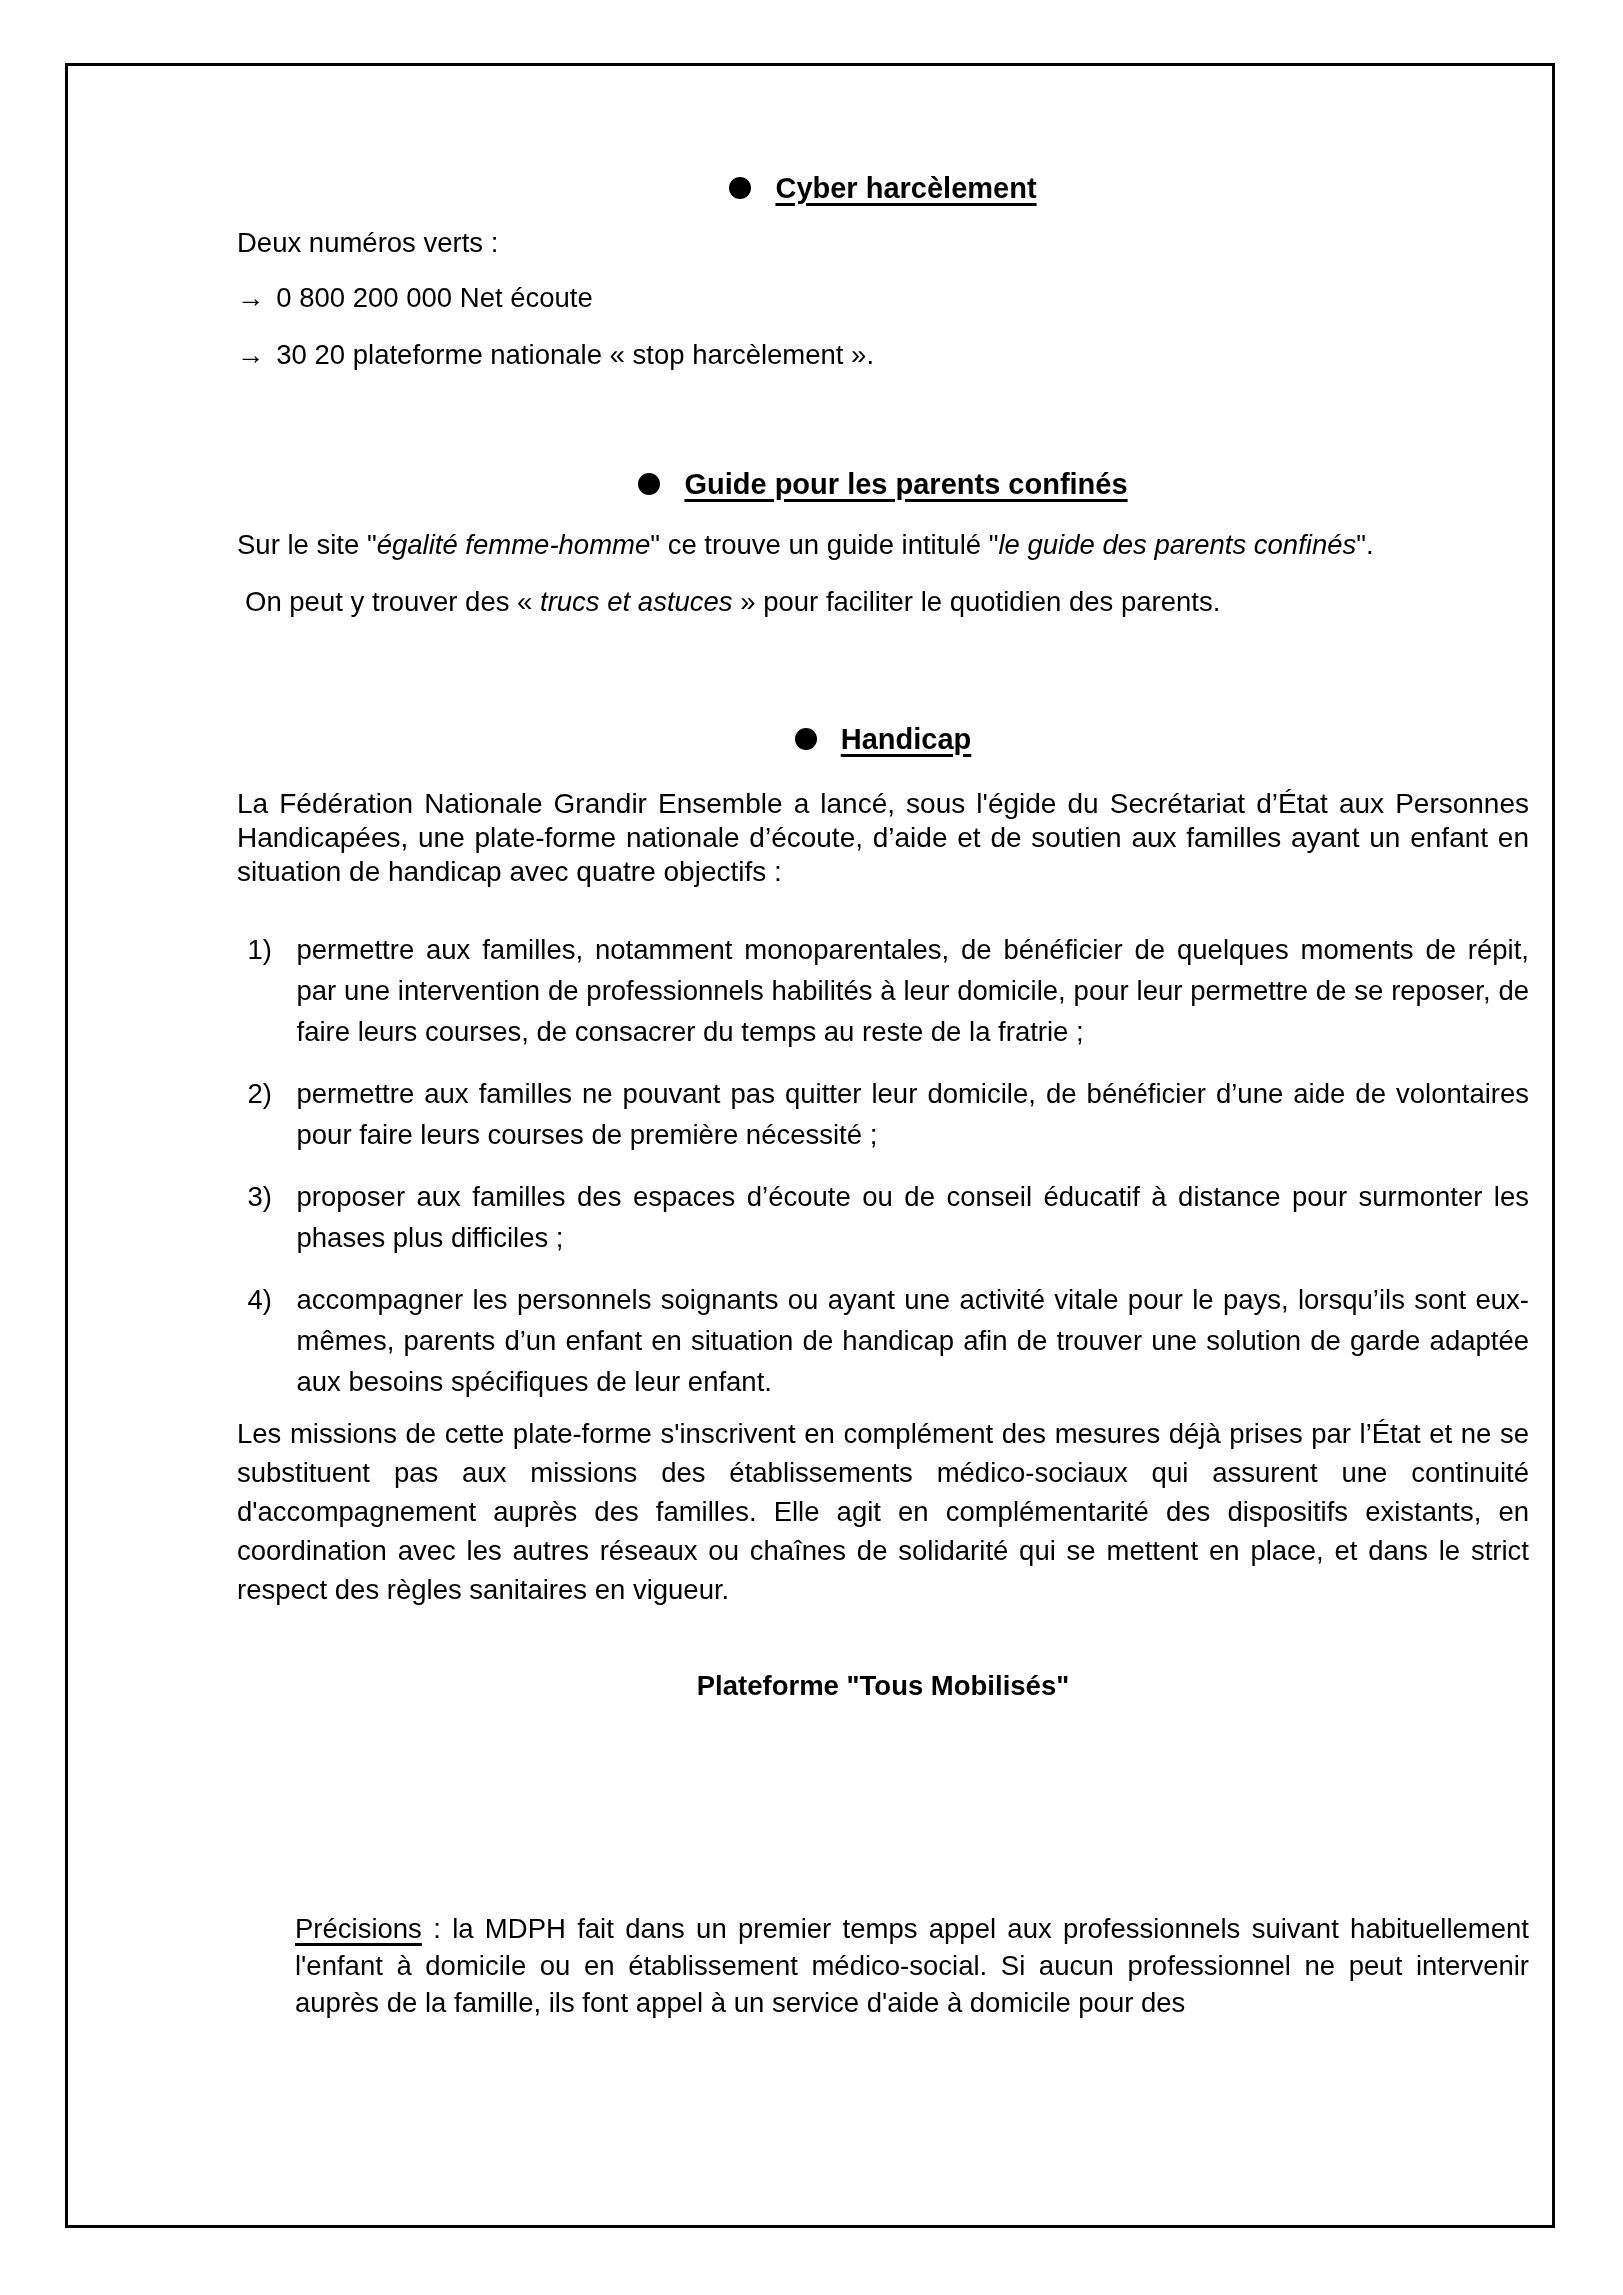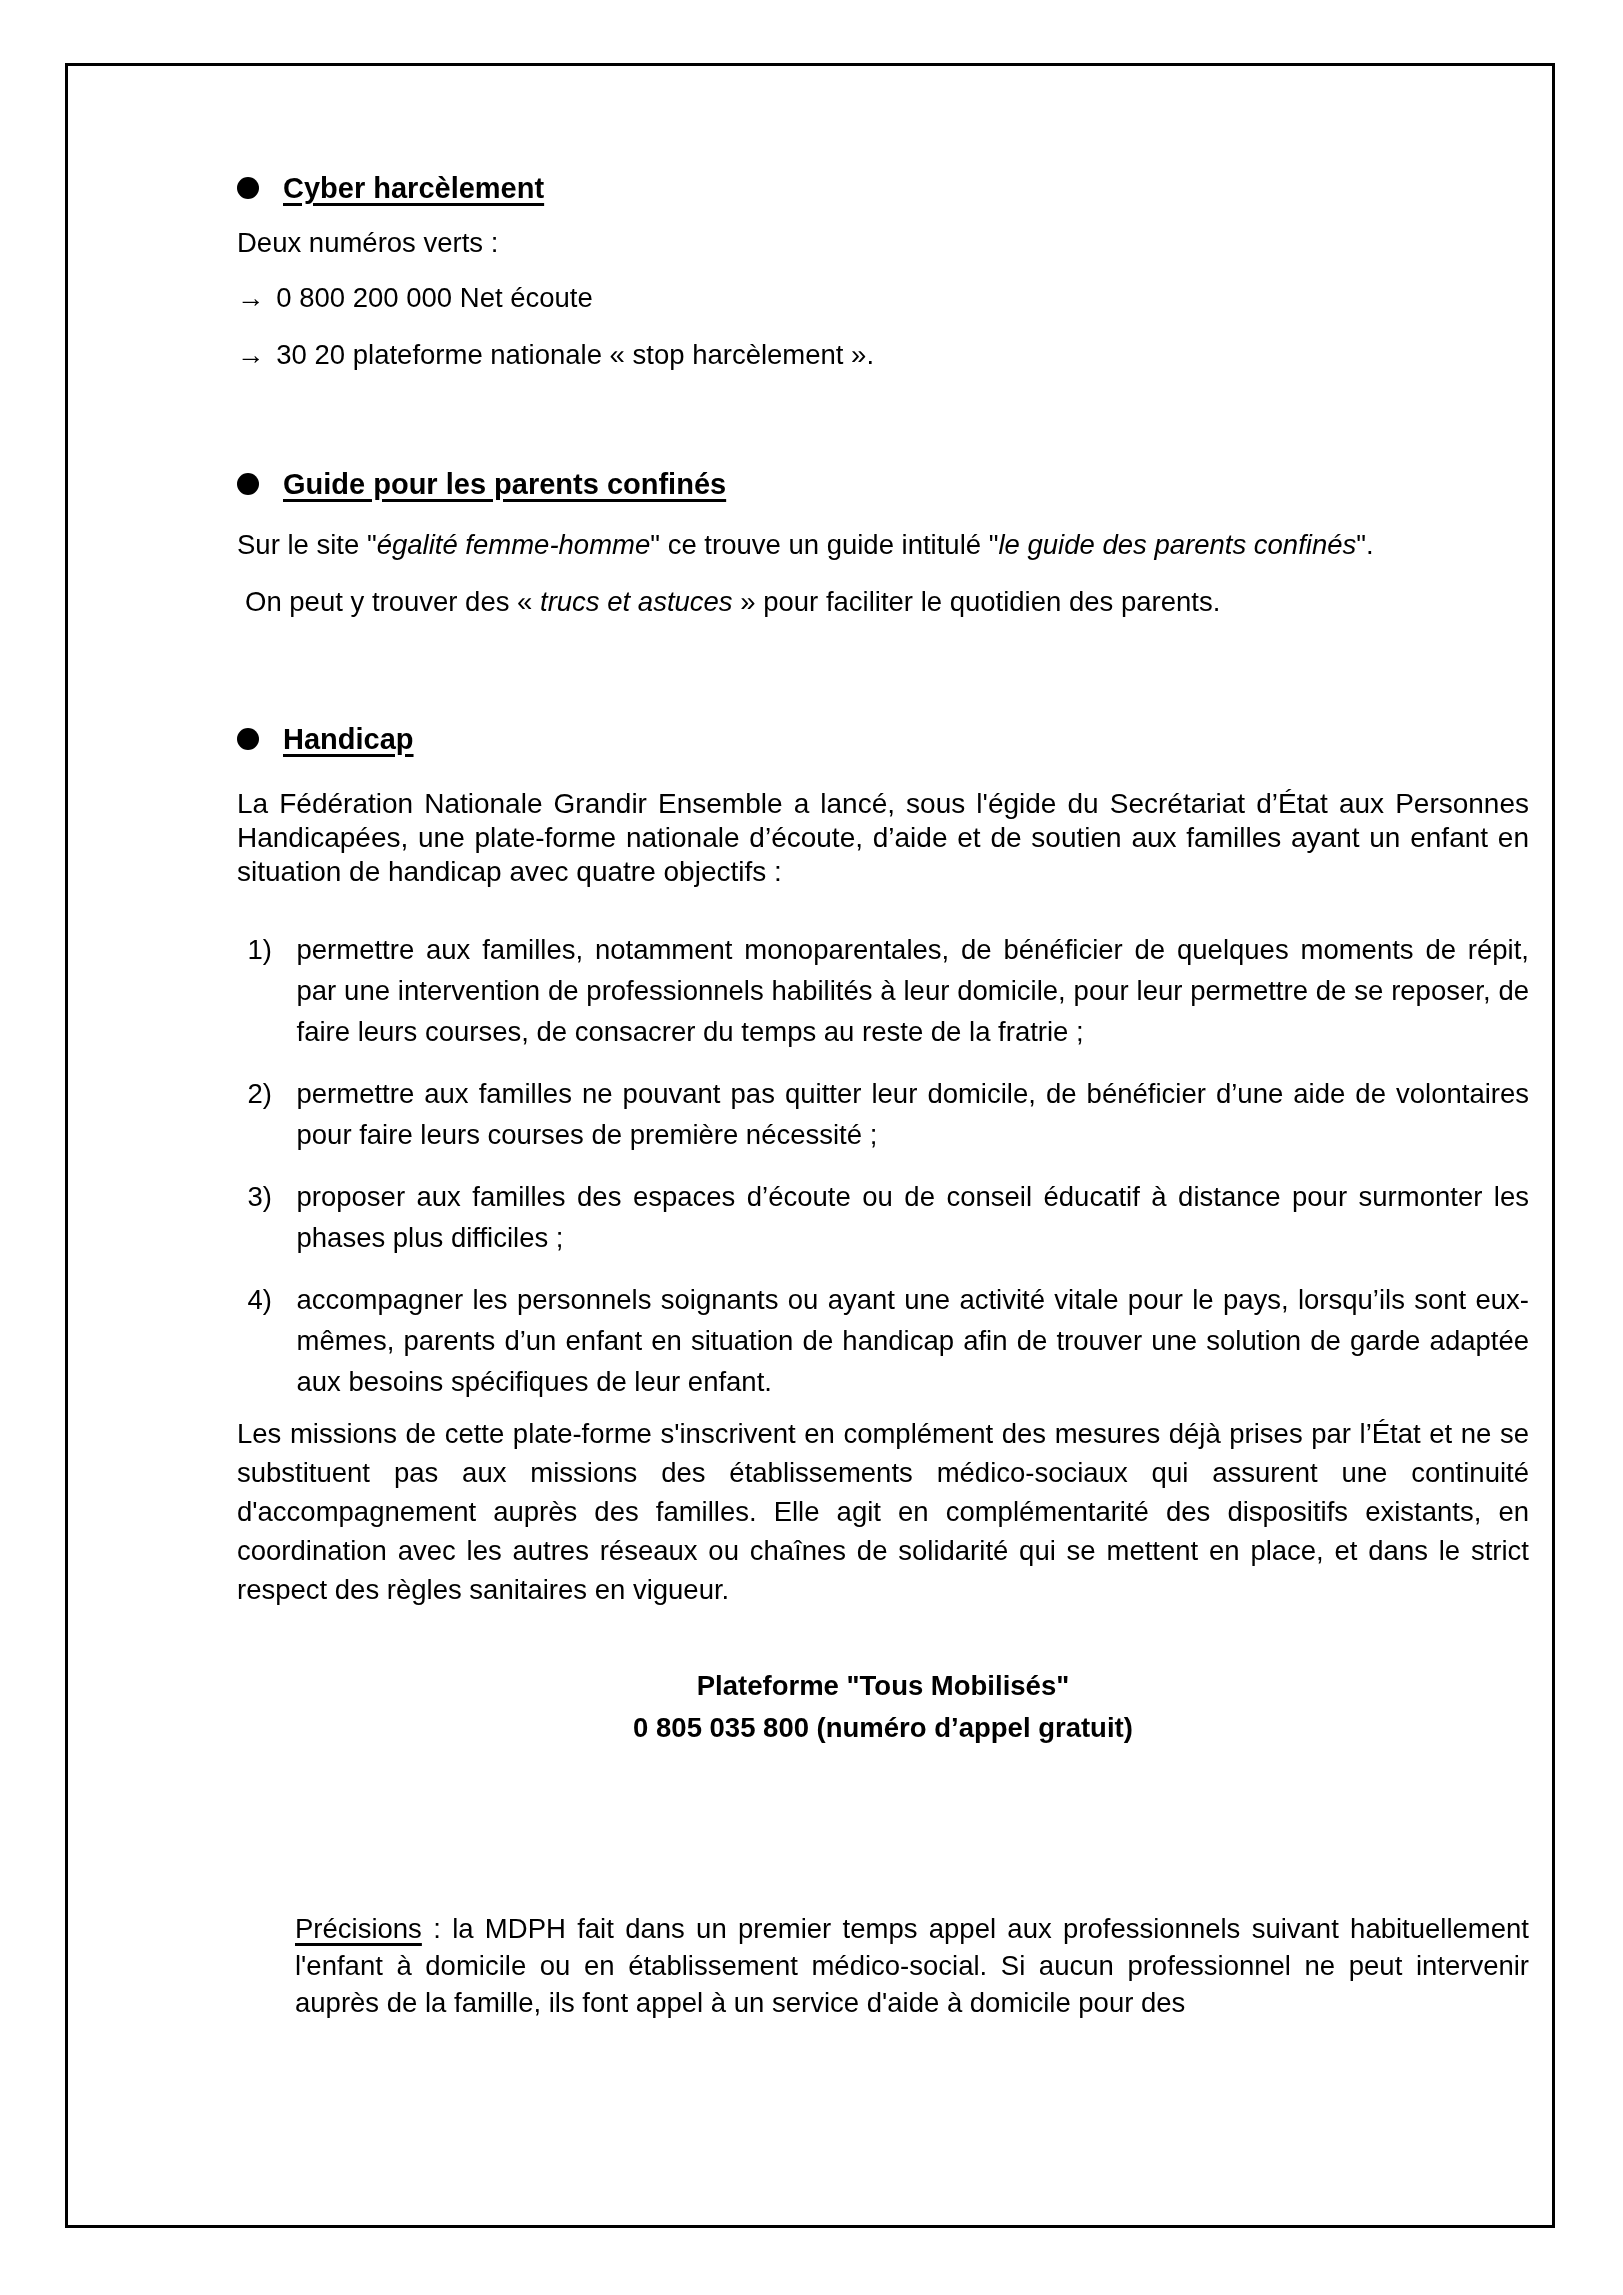--- a/index.html
+++ b/index.html
@@ -18,21 +18,21 @@
     border:3.3px solid #000000;
     box-sizing:border-box;
   }
   .content{
     position:absolute;
     left:237px;top:0;
     width:1292px;
   }
   .blk{position:absolute;left:0;width:100%;margin:0;}
   .body-text{font-size:27.5px;line-height:34px;}
-  .heading{font-size:29px;line-height:34px;font-weight:bold;white-space:nowrap;}
+  .heading{font-size:29px;line-height:34px;font-weight:bold;white-space:nowrap;text-align:center;}
   .heading .htext{
     text-decoration:underline;
     text-decoration-thickness:2.6px;
     text-underline-offset:4.6px;
   }
   .bullet{
     display:inline-block;
     width:22px;height:22px;
     border-radius:50%;
     background:#000000;
@@ -126,21 +126,20 @@
       <div class="li">
         <span class="num">4)</span>
         <span class="litext">accompagner les personnels soignants ou ayant une activité vitale pour le pays, lorsqu’ils sont eux-mêmes, parents d’un enfant en situation de handicap afin de trouver une solution de garde adaptée aux besoins spécifiques de leur enfant.</span>
       </div>
     </div>
 
     <p class="blk missions just t-missions">Les missions de cette plate-forme s'inscrivent en complément des mesures déjà prises par l’État et ne se substituent pas aux missions des établissements médico-sociaux qui assurent une continuité d'accompagnement auprès des familles. Elle agit en complémentarité des dispositifs existants, en coordination avec les autres réseaux ou chaînes de solidarité qui se mettent en place, et dans le strict respect des règles sanitaires en vigueur.</p>
 
     <div class="blk platform t-platform">
       <div>Plateforme "Tous Mobilisés"</div>
-      <div>0 805 035 800 (numéro d’appel gratuit)</div>
     </div>
 
     <p class="blk precisions just t-precisions"><span class="plabel">Précisions</span><span> :  </span><span>la MDPH fait dans un premier temps appel aux professionnels suivant habituellement l'enfant à domicile ou en établissement médico-social. Si aucun professionnel ne peut intervenir auprès de la famille, ils font appel à un service d'aide à domicile pour des</span></p>
 
   </div>
 
 </div>
 
 
 </body></html>

